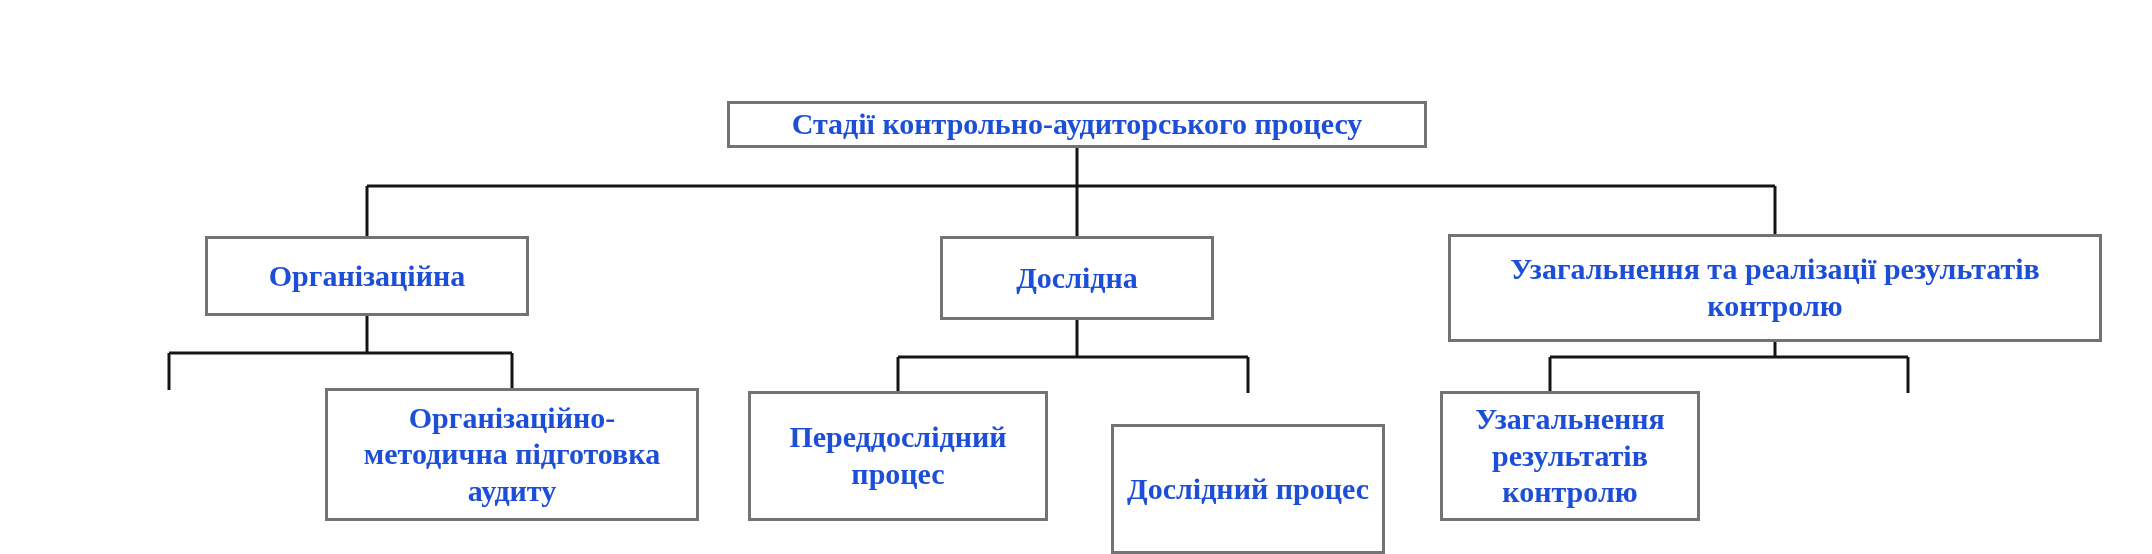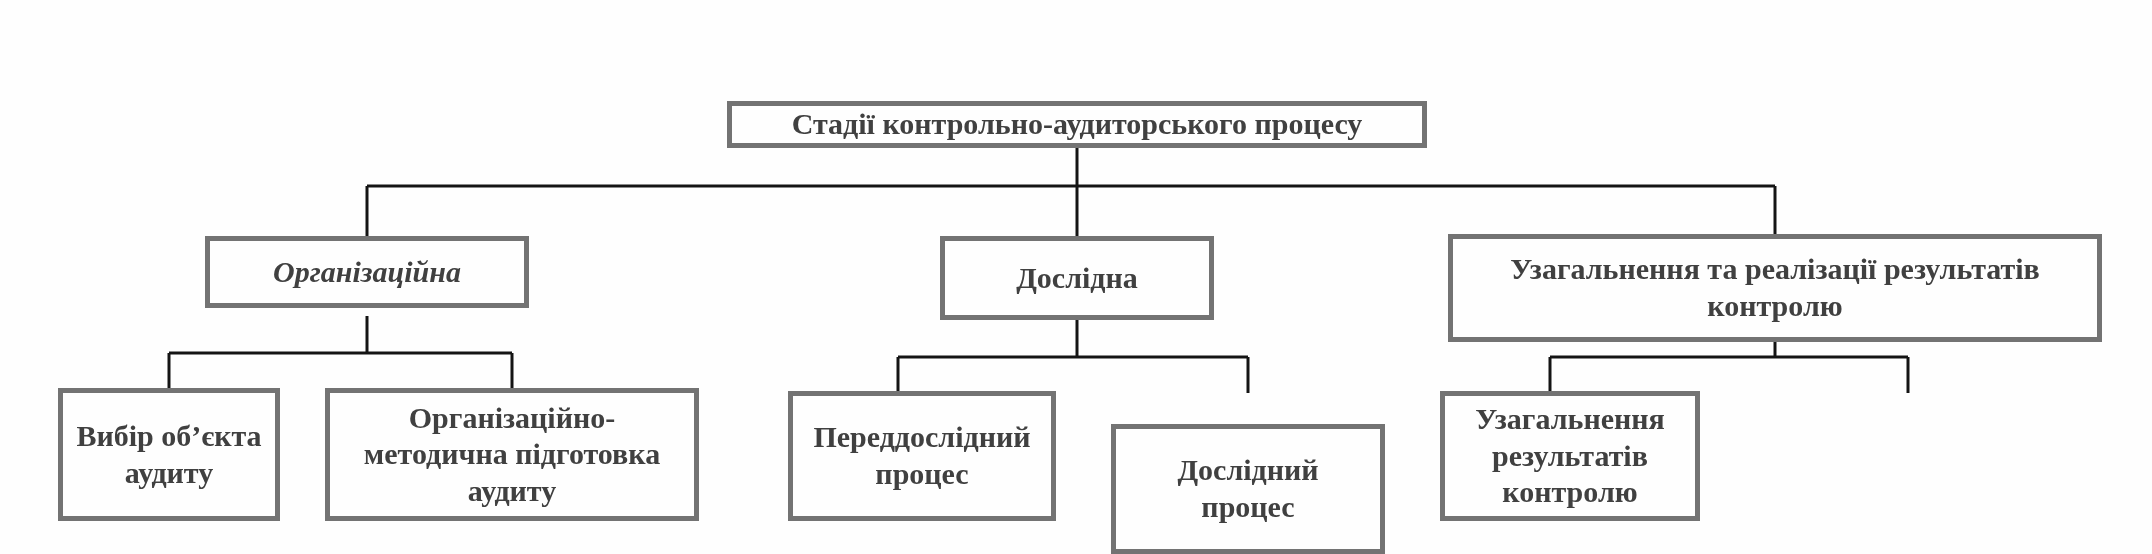--- a/index.html
+++ b/index.html
@@ -17,42 +17,42 @@
   }
   .connectors {
     position: absolute;
     left: 0; top: 0;
     width: 2152px;
     height: 554px;
   }
   .node {
     position: absolute;
     box-sizing: border-box;
-    border: 5px solid #737373;
+    border: 3px solid #737373;
     background: #fefefe;
     display: flex;
     align-items: center;
     justify-content: center;
     text-align: center;
-    color: #404040;
+    color: #1d4ed8;
     font-weight: 600;
     font-size: 30px;
     line-height: 1.22;
     padding: 4px 12px;
   }
   
   .b-root     { left: 727px;  top: 101px; width: 700px; height: 47px; }
   
-  .b-org      { left: 205px;  top: 236px; width: 324px; height: 72px; font-style: italic; }
+  .b-org      { left: 205px;  top: 236px; width: 324px; height: 80px; }
   .b-doslidna { left: 940px;  top: 236px; width: 274px; height: 84px; align-items: center; }
   .b-uzah     { left: 1448px; top: 234px; width: 654px; height: 108px; }
   
   .b-vybir    { left: 58px;   top: 388px; width: 222px; height: 133px; }
   .b-orgmetod { left: 325px;  top: 388px; width: 374px; height: 133px; align-items: center; }
-  .b-pered    { left: 788px;  top: 391px; width: 268px; height: 130px; }
+  .b-pered    { left: 748px;  top: 391px; width: 300px; height: 130px; }
   .b-doslid   { left: 1111px; top: 391px; width: 274px; height: 130px; margin-top: 33px; }
   .b-uzahres  { left: 1420px; top: 391px; width: 260px; height: 130px; margin-left: 20px; }
   .b-realres  { left: 1715px; top: 391px; width: 387px; height: 130px; }
 </style>
 </head>
 <body>
 
 <div class="stage-canvas">
 
   <svg class="connectors" viewBox="0 0 2152 554" xmlns="http://www.w3.org/2000/svg">
@@ -92,23 +92,20 @@
   </div>
 
   <div class="node b-doslidna">
     <span>Дослідна</span>
   </div>
 
   <div class="node b-uzah">
     <span>Узагальнення та реалізації результатів контролю</span>
   </div>
 
-  <div class="node b-vybir">
-    <span>Вибір об’єкта аудиту</span>
-  </div>
 
   <div class="node b-orgmetod">
     <span>Організаційно-методична підготовка аудиту</span>
   </div>
 
   <div class="node b-pered">
     <span>Переддослідний процес</span>
   </div>
 
   <div class="node b-doslid">

